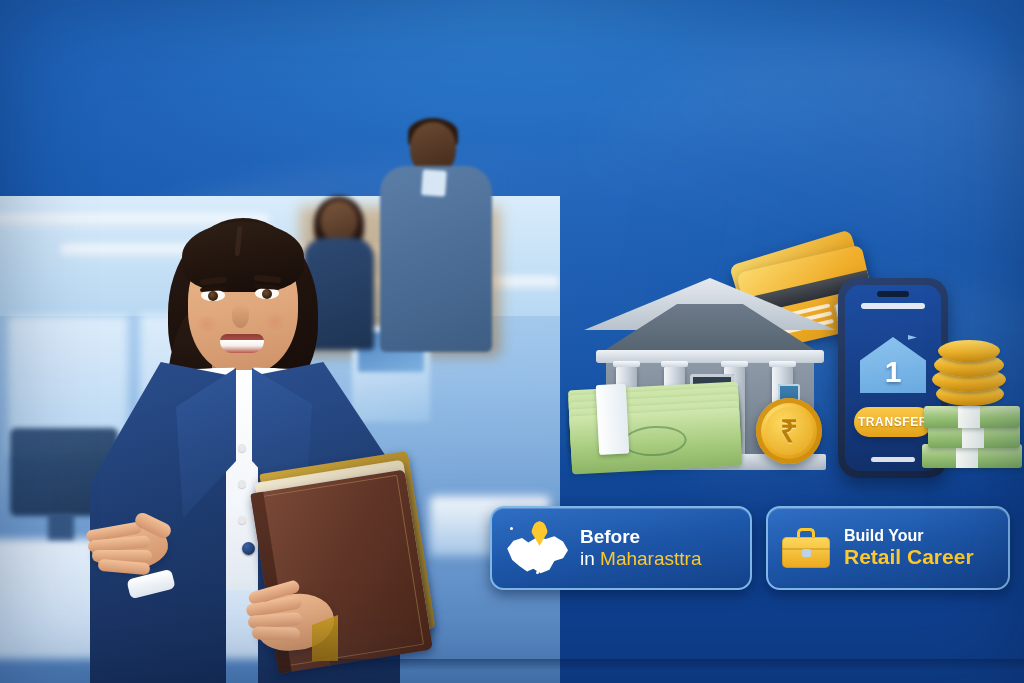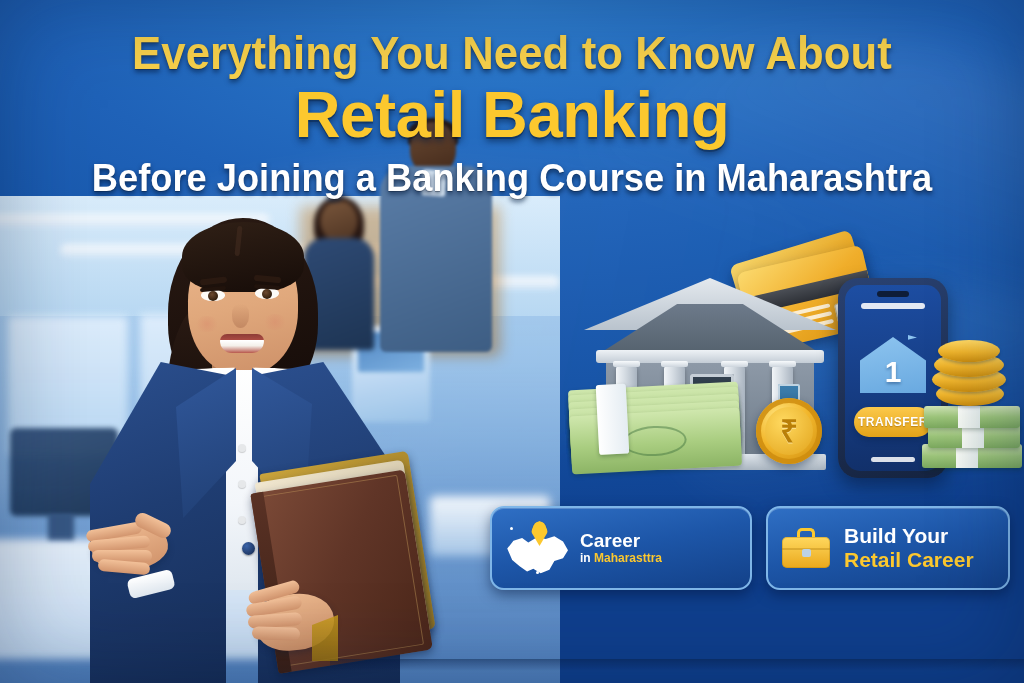--- a/index.html
+++ b/index.html
@@ -542,41 +542,41 @@
   .map-pin {
     position:absolute; left:25px; top:0; width:17px; height:25px;
     background:#fcc82e; border-radius:50% 50% 50% 50%/60% 60% 40% 40%;
     clip-path:polygon(50% 100%, 100% 42%, 86% 10%, 50% 0, 14% 10%, 0 42%);
     filter:drop-shadow(0 1px 2px rgba(0,0,0,.3));
   }
 
   .badge-text { display:flex; flex-direction:column; justify-content:center; line-height:1.16; }
   .bt-1 { font-size:19px; font-weight:bold; color:#ffffff; }
   .bt-2 { font-size:19px; font-weight:bold; color:#ffffff; }
-  .bt-3 { font-size:12px; font-weight:bold; color:#ffffff; }
+  .bt-3 { font-size:19px; font-weight:normal; color:#ffffff; }
   .bt-3 em { font-style:normal; color:#fcc82e; }
 
   .case-icon { position:relative; width:48px; height:40px; flex:0 0 auto; }
   .case-body {
     position:absolute; left:0; top:9px; width:48px; height:31px; border-radius:5px;
     background:linear-gradient(180deg,#ffd85e,#eaa81c);
     box-shadow:inset 0 0 0 1px rgba(170,120,10,.35);
   }
   .case-handle {
     position:absolute; left:15px; top:0; width:18px; height:12px; border-radius:5px 5px 0 0;
     border:3.5px solid #fcc82e; border-bottom:none;
   }
   .case-latch {
     position:absolute; left:20px; top:21px; width:9px; height:8px; border-radius:2px;
     background:#bcd2e6;
   }
   .case-split {
     position:absolute; left:0; top:20px; width:48px; height:2px; background:rgba(180,130,20,.4);
   }
-  .br-1 { font-size:21px; font-weight:bold; color:#ffffff; }
+  .br-1 { font-size:16px; font-weight:bold; color:#ffffff; }
   .br-2 { font-size:21px; font-weight:bold; color:#fcc82e; }
 
   
   .ribbon {
     position:absolute; left:330px; bottom:22px; width:694px; height:46px; z-index:42;
     background:linear-gradient(180deg,#f4d45c 0%,#eec23a 42%,#e8b52a 72%,#d9a421 100%);
     box-shadow:0 -2px 6px rgba(5,25,60,.28);
     clip-path:polygon(1.6% 0, 100% 0, 100% 100%, 0 100%);
     display:flex; align-items:center; justify-content:center;
   }
@@ -635,25 +635,20 @@
     <div class="head"></div>
     <div class="body"></div>
   </div>
   <div class="staff-man">
     <div class="hair"></div>
     <div class="head"></div>
     <div class="body"></div>
     <div class="collar"></div>
   </div>
 
-  <div class="headline">
-    <div class="h-line1">Everything You Need to Know About</div>
-    <div class="h-line2">Retail Banking</div>
-    <div class="h-line3">Before Joining a Banking Course in Maharashtra</div>
-  </div>
 
   <div class="graphics">
 
     <div class="card card-back"></div>
     <div class="card card-front">
       <div class="card-stripe"></div>
       <div class="card-lines">
           <i></i>
           <i></i>
           <i></i>
@@ -791,21 +786,21 @@
   <div class="badges">
 
     <div class="badge badge-left">
       <div class="map-icon">
         <div class="map-shape"></div>
         <div class="map-dot md1"></div>
         <div class="map-dot md2"></div>
         <div class="map-pin"></div>
       </div>
       <div class="badge-text">
-        <span class="bt-1">Career</span>
+        <span class="bt-1">Before</span>
         <span class="bt-3"><span>in </span><em>Maharasttra</em></span>
       </div>
     </div>
 
     <div class="badge badge-right">
       <div class="case-icon">
         <div class="case-handle"></div>
         <div class="case-body"></div>
         <div class="case-split"></div>
         <div class="case-latch"></div>

